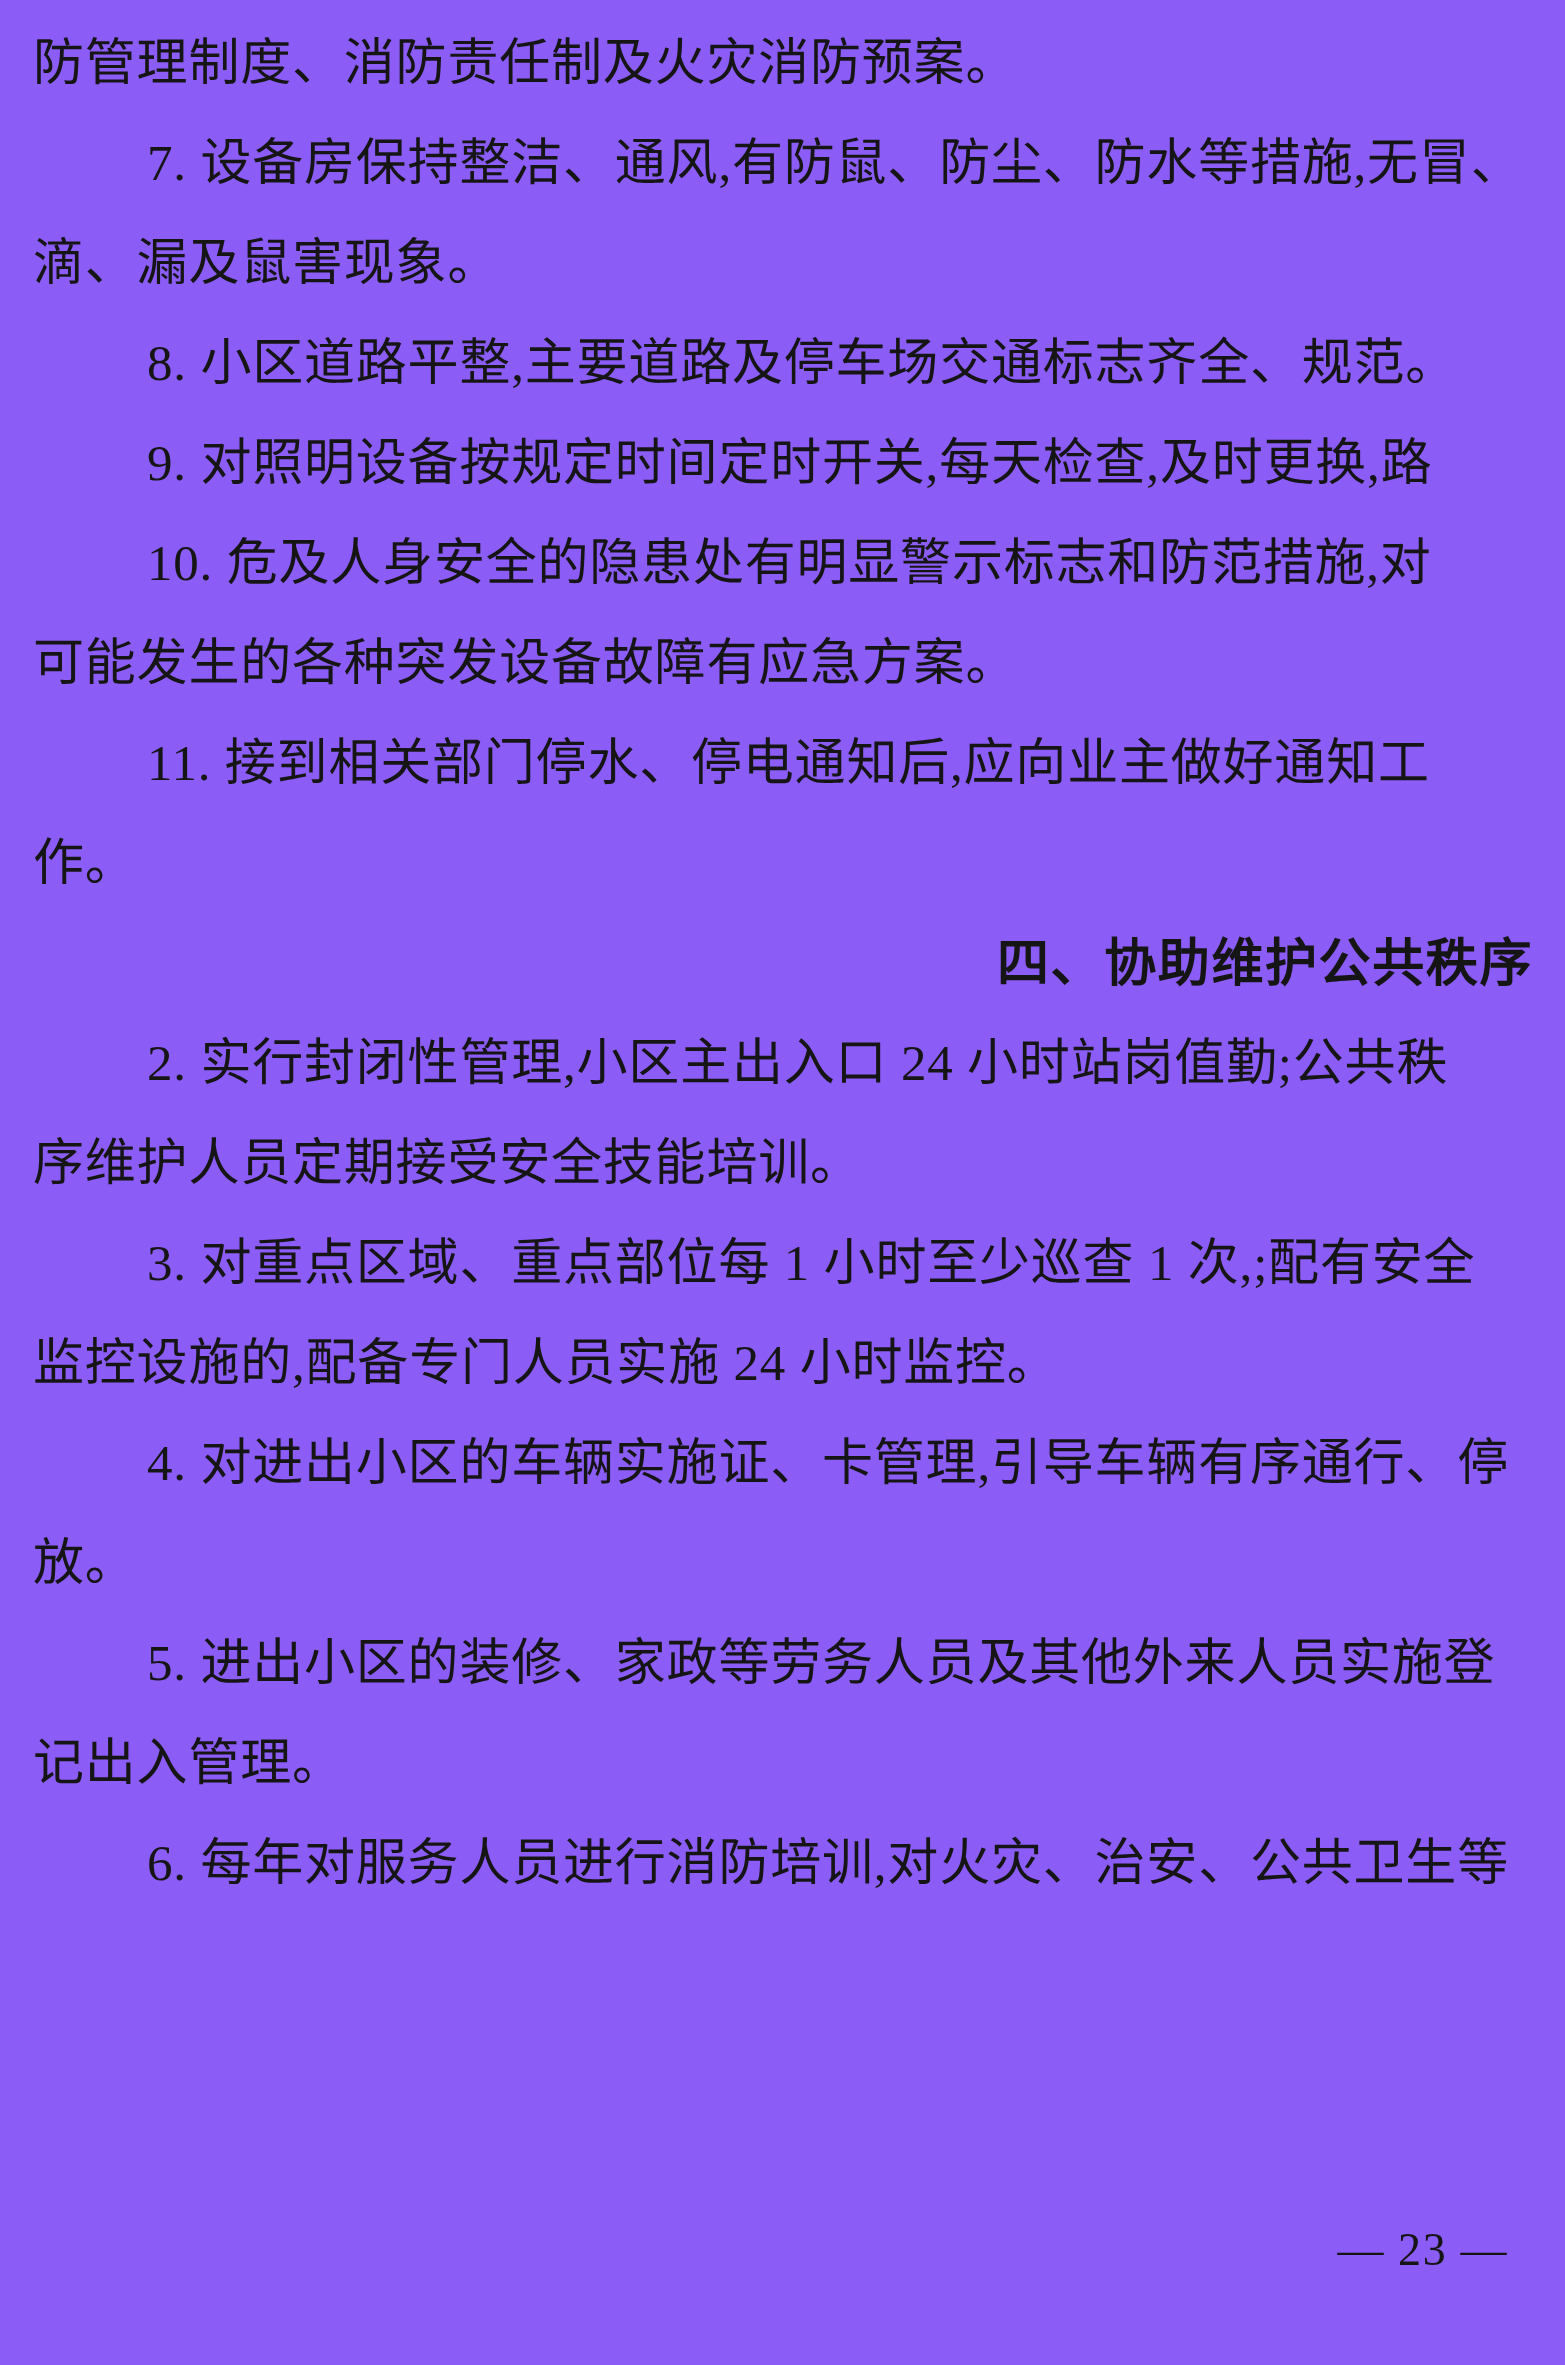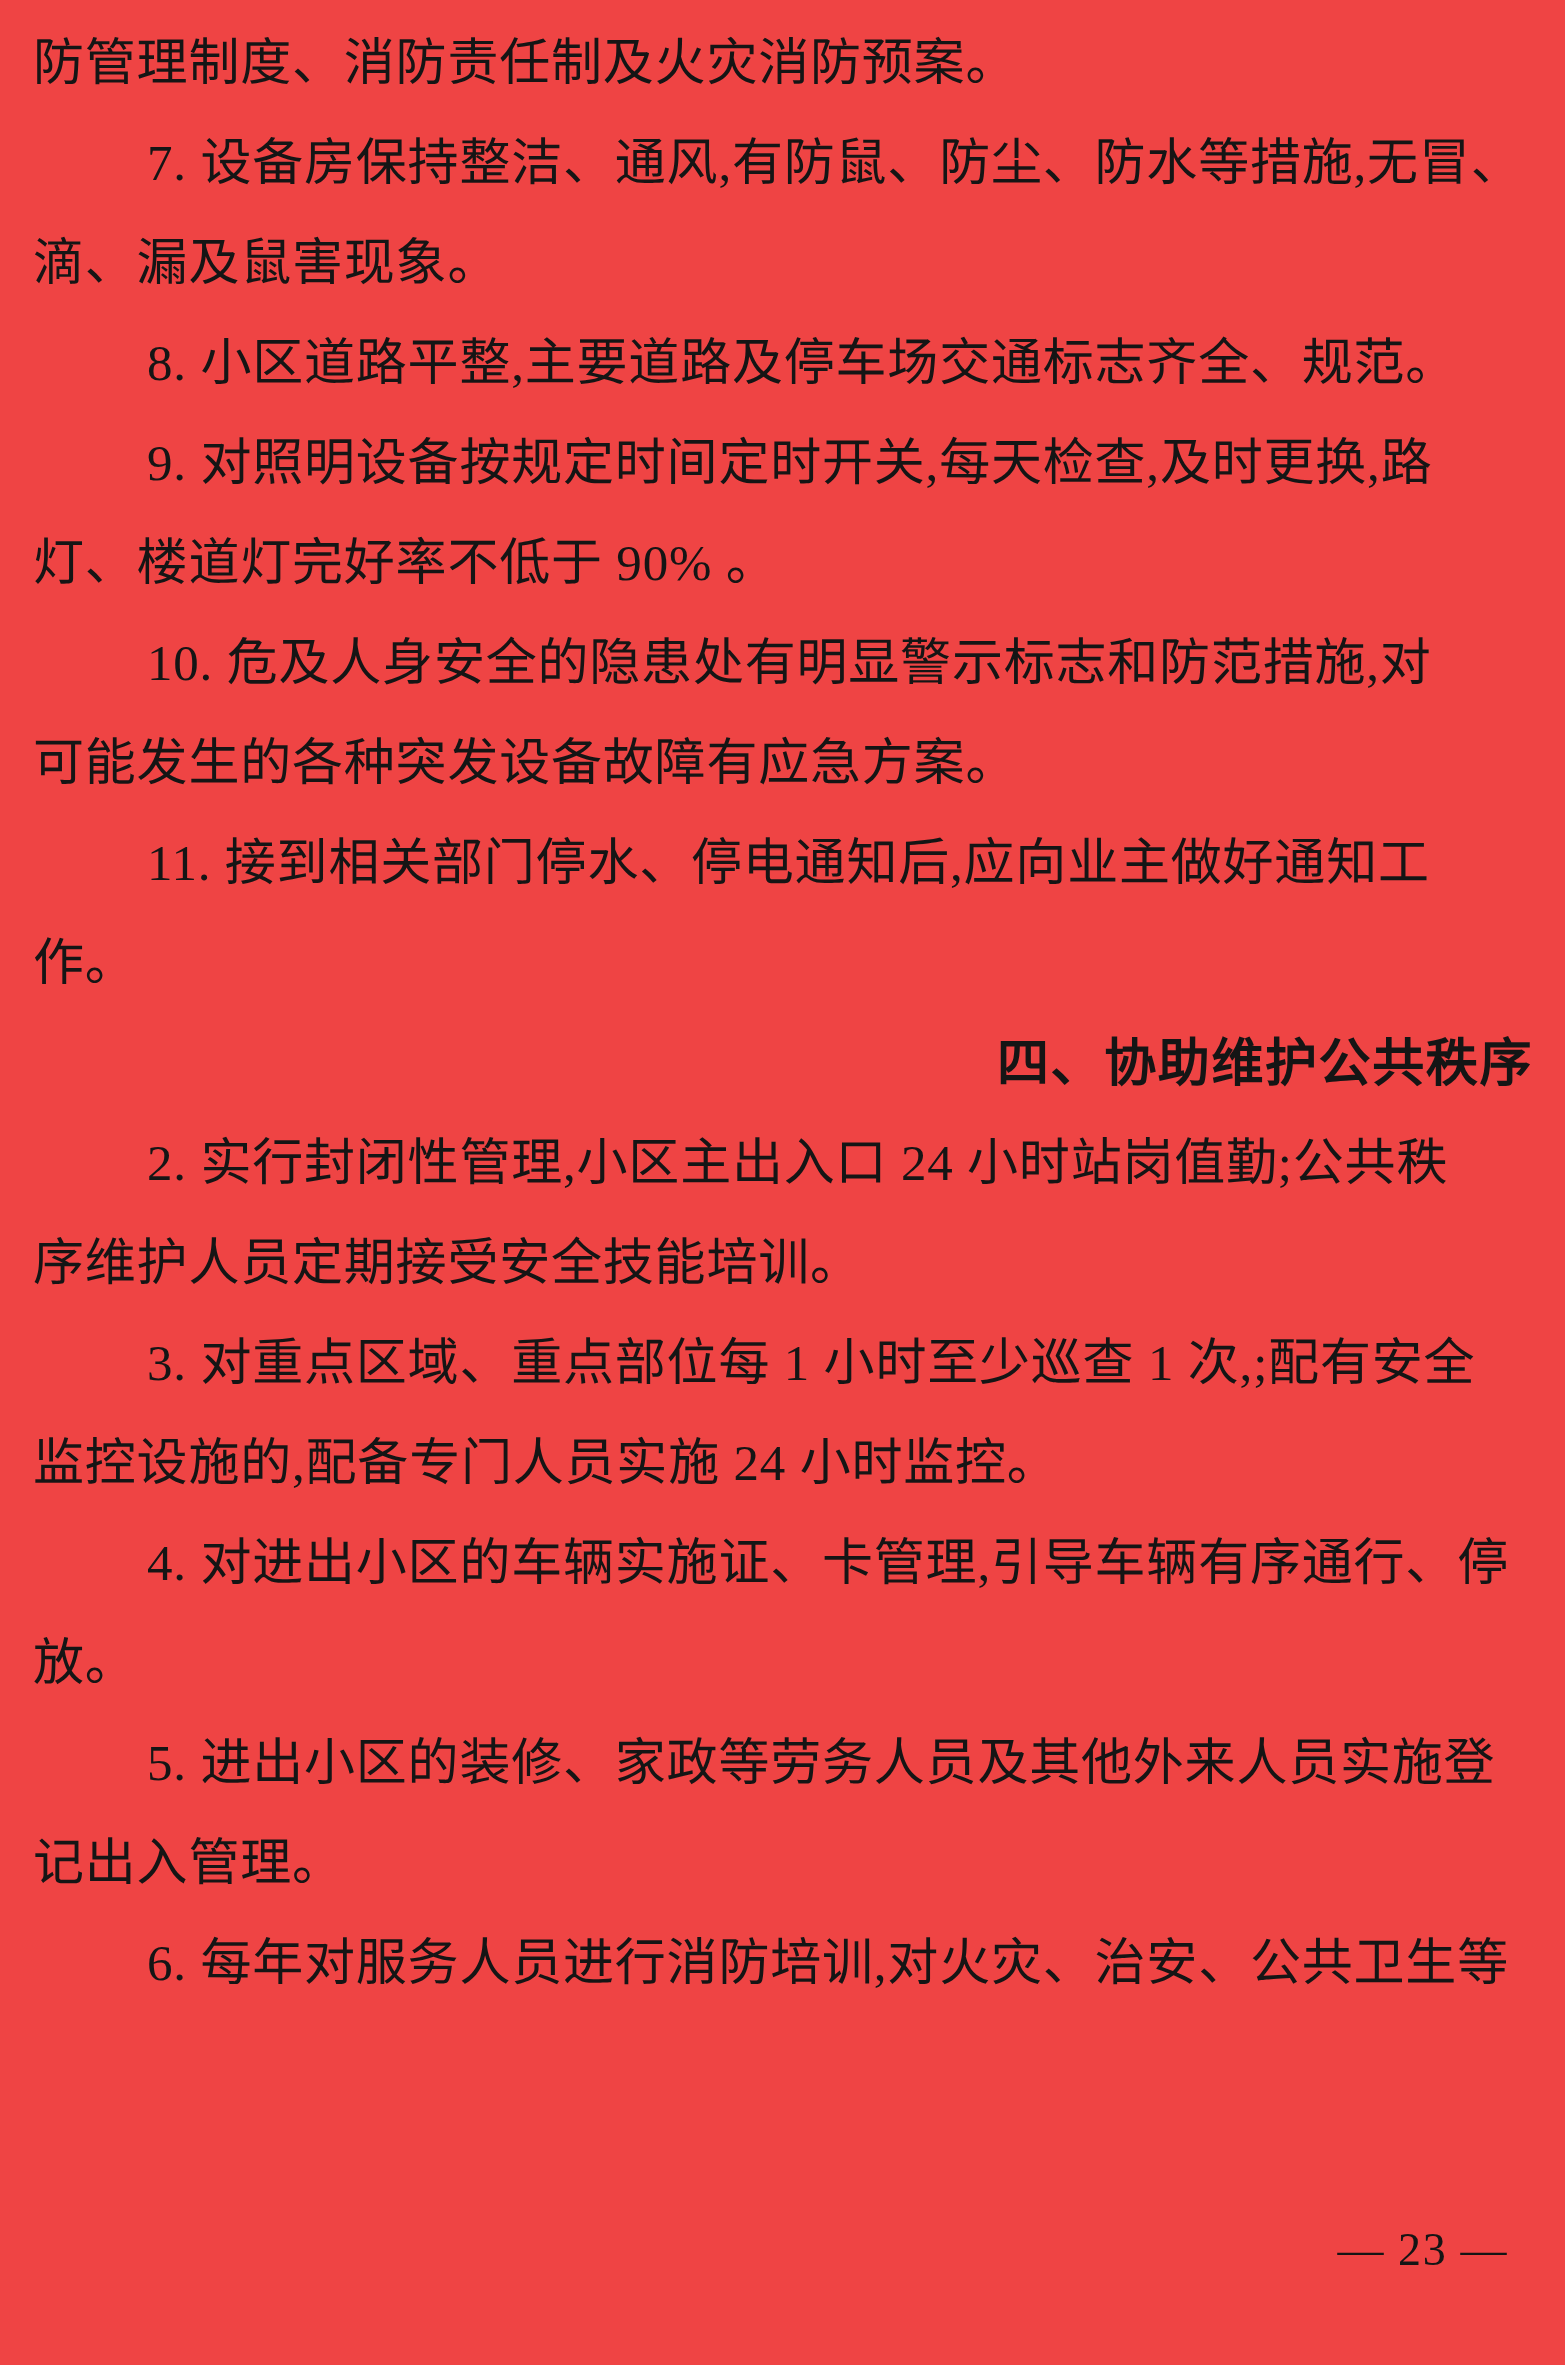--- a/index.html
+++ b/index.html
@@ -4,21 +4,21 @@
 <style>
   html, body {
     margin: 0;
     padding: 0;
     background: #e8e8e8;
   }
   .page {
     position: relative;
     width: 1565px;
     height: 2366px;
-    background: #ef4444;
+    background: #8b5cf6;
     overflow: hidden;
     font-family: "Liberation Serif", "DejaVu Serif", serif;
     color: #151515;
   }
   .textcol {
     position: absolute;
     left: 33px;
     top: 13px;
     width: 1500px;
   }
@@ -55,21 +55,20 @@
 </head>
 <body>
 
 <div class="page">
   <div class="textcol">
     <div class="line">防管理制度、消防责任制及火灾消防预案。</div>
     <div class="line indent">7. 设备房保持整洁、通风,有防鼠、防尘、防水等措施,无冒、</div>
     <div class="line">滴、漏及鼠害现象。</div>
     <div class="line indent">8. 小区道路平整,主要道路及停车场交通标志齐全、规范。</div>
     <div class="line indent">9. 对照明设备按规定时间定时开关,每天检查,及时更换,路</div>
-    <div class="line">灯、楼道灯完好率不低于 90% 。</div>
     <div class="line indent">10. 危及人身安全的隐患处有明显警示标志和防范措施,对</div>
     <div class="line">可能发生的各种突发设备故障有应急方案。</div>
     <div class="line indent">11. 接到相关部门停水、停电通知后,应向业主做好通知工</div>
     <div class="line">作。</div>
     <div class="line indent heading">四、协助维护公共秩序</div>
     <div class="line indent">2. 实行封闭性管理,小区主出入口 24 小时站岗值勤;公共秩</div>
     <div class="line">序维护人员定期接受安全技能培训。</div>
     <div class="line indent">3. 对重点区域、重点部位每 1 小时至少巡查 1 次,;配有安全</div>
     <div class="line">监控设施的,配备专门人员实施 24 小时监控。</div>
     <div class="line indent">4. 对进出小区的车辆实施证、卡管理,引导车辆有序通行、停</div>

